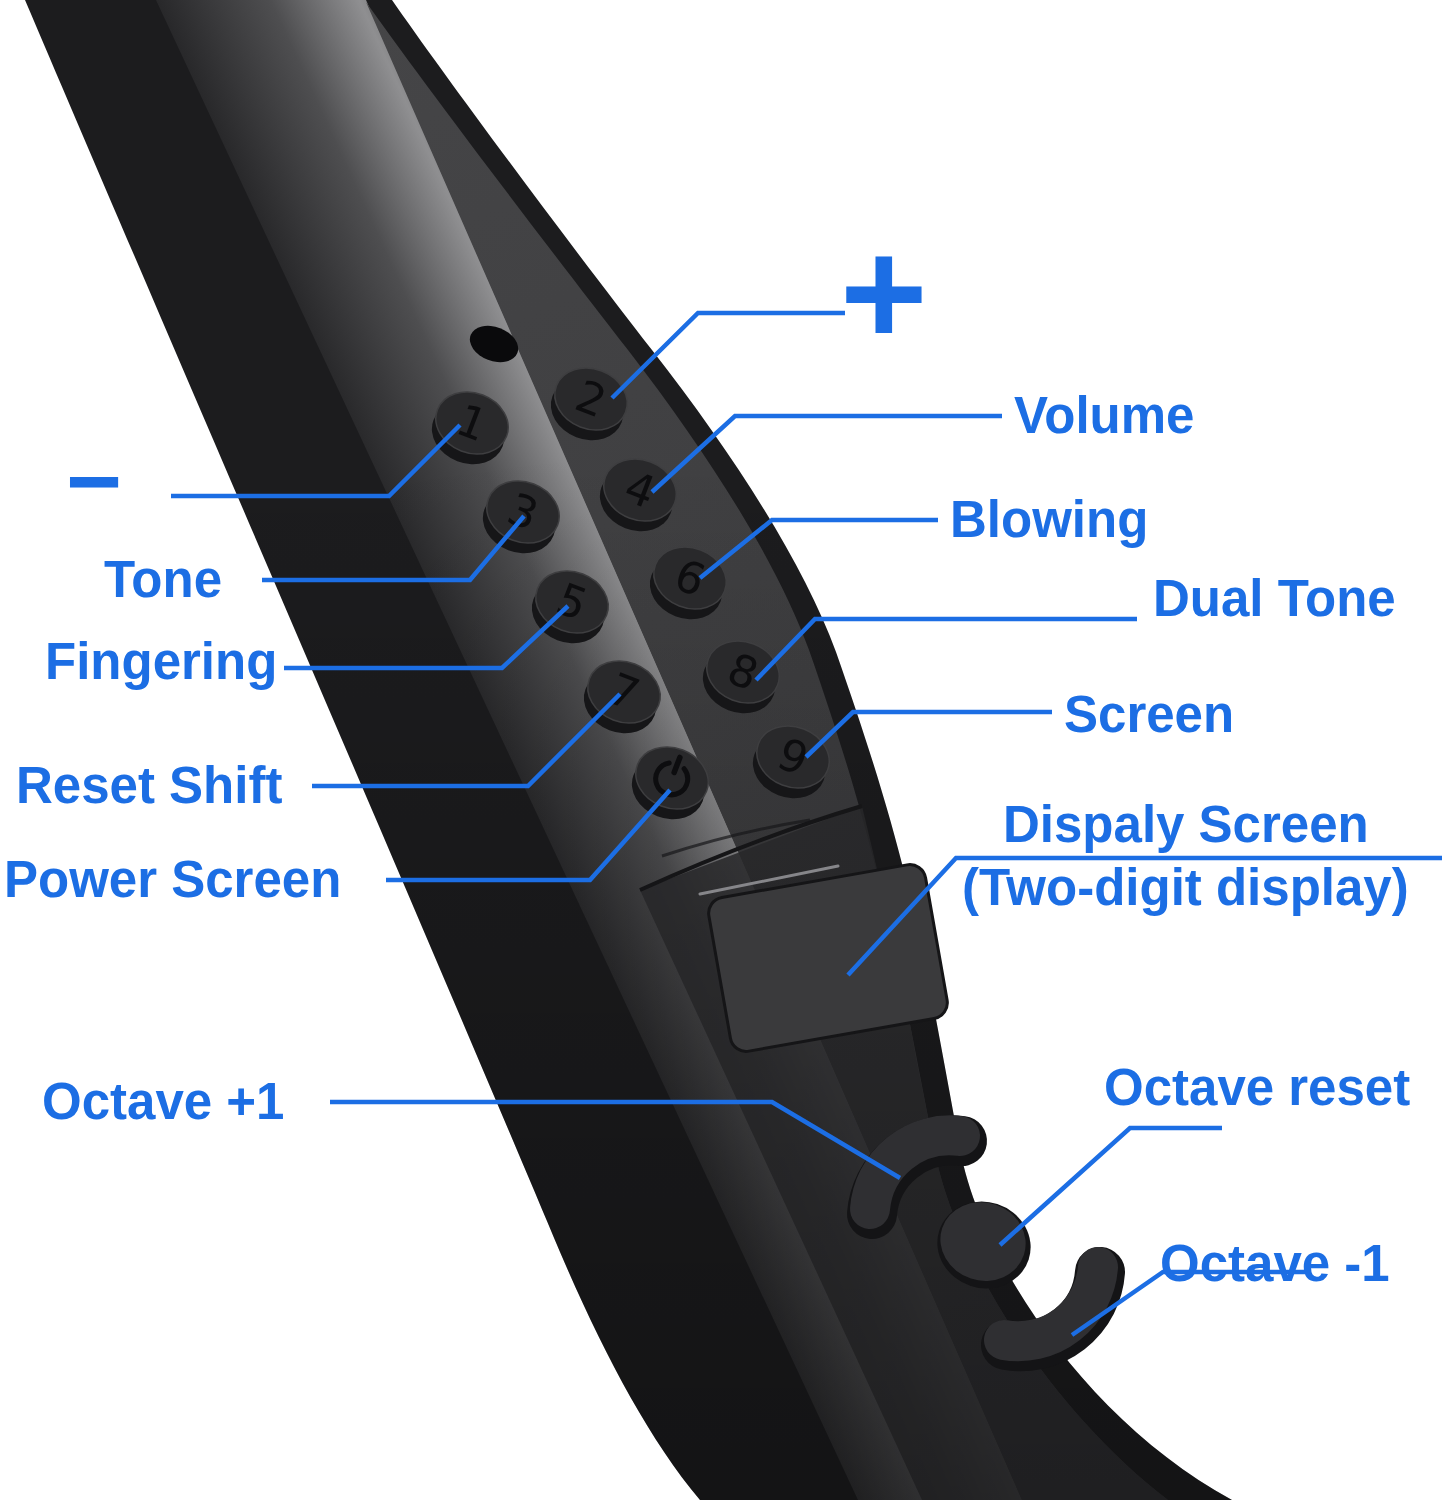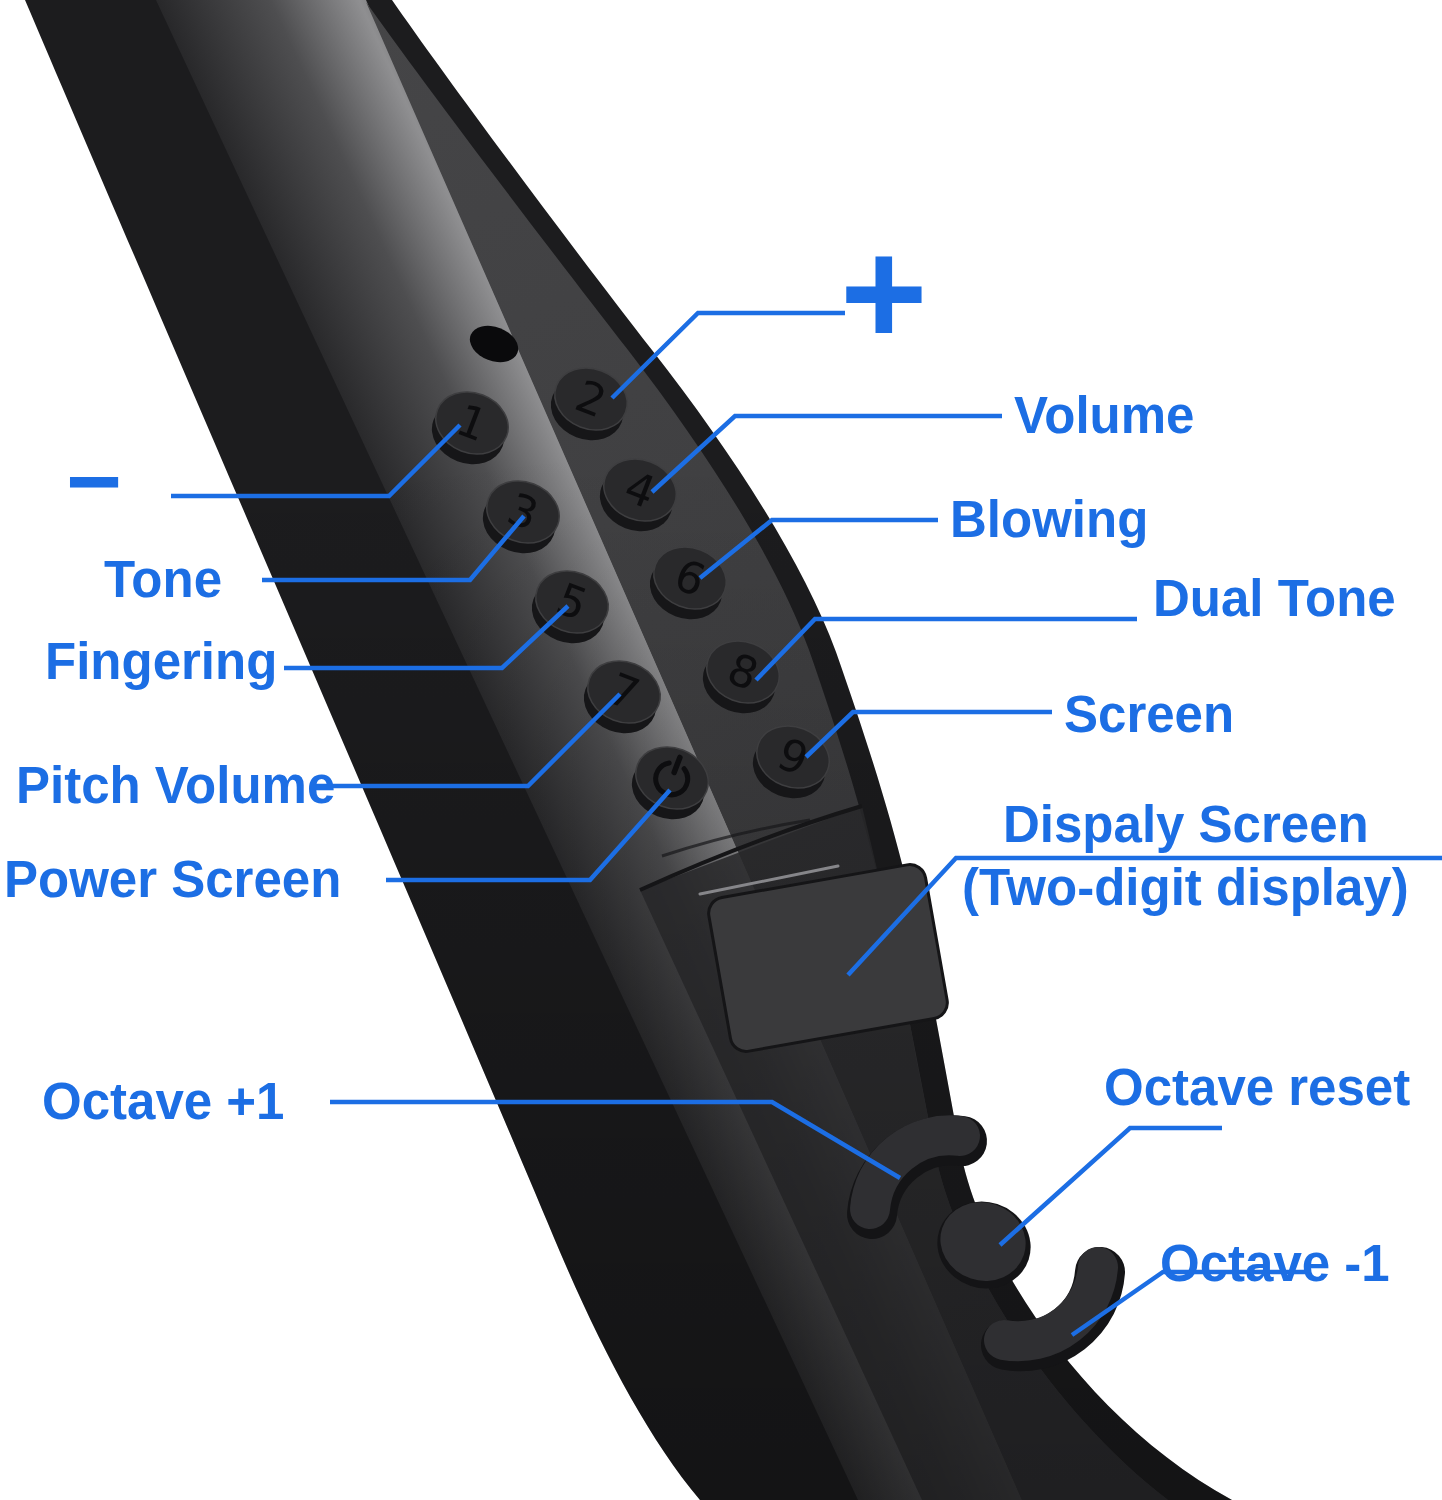--- a/index.html
+++ b/index.html
@@ -183,16 +183,16 @@
   <div class="label lbl-volume">Volume</div>
   <div class="label lbl-blowing">Blowing</div>
   <div class="label lbl-dual-tone">Dual Tone</div>
   <div class="label lbl-reset">Screen</div>
   <div class="label lbl-display-1">Dispaly Screen</div>
   <div class="label lbl-octave-reset">Octave reset</div>
   <div class="label lbl-display-2">(Two-digit display)</div>
   <div class="label lbl-octave-minus">Octave -1</div>
   <div class="label lbl-tone">Tone</div>
   <div class="label lbl-fingering">Fingering</div>
-  <div class="label lbl-pitch-shift">Pitch Volume</div>
+  <div class="label lbl-pitch-shift">Reset Shift</div>
   <div class="label lbl-power-switch">Power Screen</div>
   <div class="label lbl-octave-plus">Octave +1</div>
 </div>
 
 </body></html>

